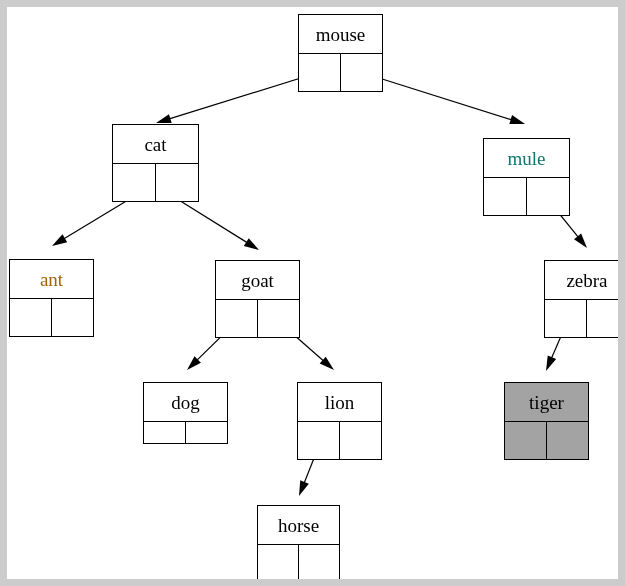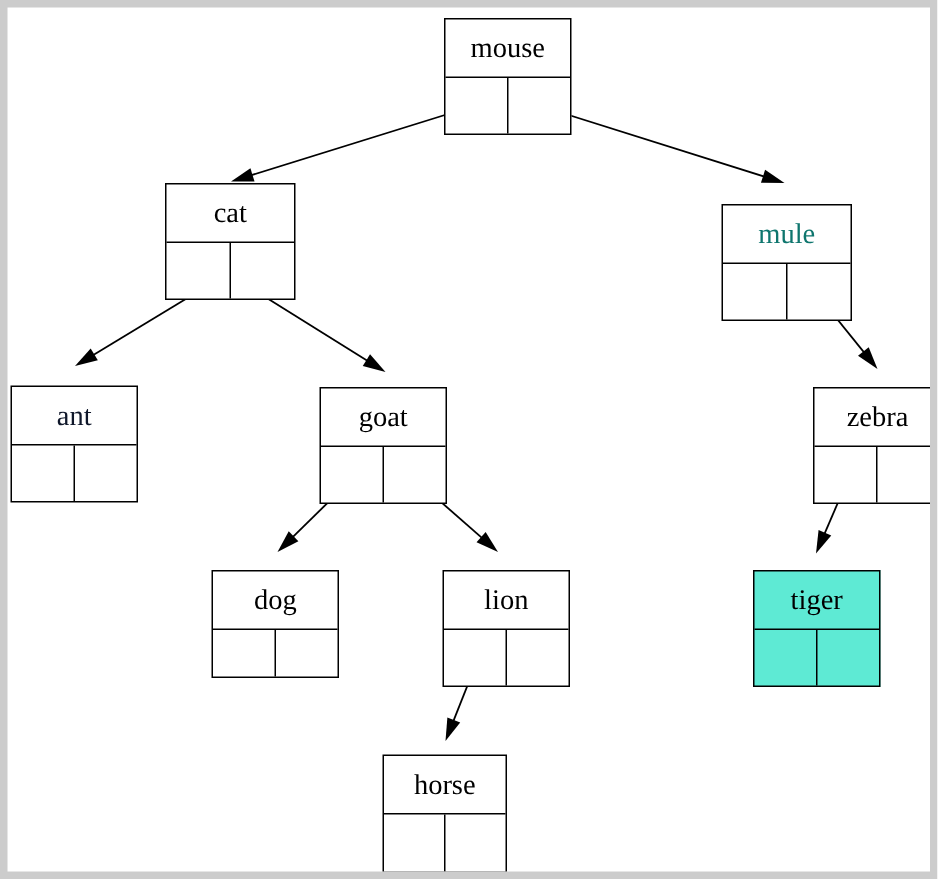--- a/index.html
+++ b/index.html
@@ -5,21 +5,21 @@
   html, body {
     margin: 0;
     padding: 0;
     background: #ffffff;
   }
   #canvas {
     position: relative;
     width: 625px;
     height: 586px;
     background: #ffffff;
-    border: 5px solid #a21caf;
+    border: 7px solid #a21caf;
     box-sizing: border-box;
     overflow: hidden;
     font-family: "Liberation Serif", "DejaVu Serif", serif;
   }
   #edge-layer {
     position: absolute;
     left: 0;
     top: 0;
     width: 625px;
     height: 586px;
@@ -115,55 +115,55 @@
         </div>
       </div>
       <div class="node" style="left: 476px; top: 131px; width: 87px; height: 78px; border-color: rgb(0, 0, 0); background: rgb(255, 255, 255);">
         <div class="node-label" style="height: 39px; border-bottom-color: rgb(0, 0, 0); color: #0f766e;">mule</div>
         <div class="node-ptrs">
           <div class="ptr-cell left" style="border-right-color: rgb(0, 0, 0);"></div>
           <div class="ptr-cell right"></div>
         </div>
       </div>
       <div class="node" style="left: 2px; top: 252px; width: 85px; height: 78px; border-color: rgb(0, 0, 0); background: rgb(255, 255, 255);">
-        <div class="node-label" style="height: 39px; border-bottom-color: rgb(0, 0, 0); color: #0f172a;">ant</div>
+        <div class="node-label" style="height: 39px; border-bottom-color: rgb(0, 0, 0); color: #a16207;">ant</div>
         <div class="node-ptrs">
           <div class="ptr-cell left" style="border-right-color: rgb(0, 0, 0);"></div>
           <div class="ptr-cell right"></div>
         </div>
       </div>
       <div class="node" style="left: 208px; top: 253px; width: 85px; height: 78px; border-color: rgb(0, 0, 0); background: rgb(255, 255, 255); font-family: Liberation Serif, serif;">
         <div class="node-label" style="height: 39px; border-bottom-color: rgb(0, 0, 0); color: rgb(0, 0, 0);">goat</div>
         <div class="node-ptrs">
           <div class="ptr-cell left" style="border-right-color: rgb(0, 0, 0);"></div>
           <div class="ptr-cell right"></div>
         </div>
       </div>
       <div class="node" style="left: 537px; top: 253px; width: 86px; height: 78px; border-color: rgb(0, 0, 0); background: rgb(255, 255, 255);">
         <div class="node-label" style="height: 39px; border-bottom-color: rgb(0, 0, 0); color: rgb(0, 0, 0);">zebra</div>
         <div class="node-ptrs">
           <div class="ptr-cell left" style="border-right-color: rgb(0, 0, 0);"></div>
           <div class="ptr-cell right"></div>
         </div>
       </div>
-      <div class="node" style="left: 136px; top: 375px; width: 85px; height: 72px; border-color: rgb(0, 0, 0); background: rgb(255, 255, 255);">
+      <div class="node" style="left: 136px; top: 375px; width: 85px; height: 62px; border-color: rgb(0, 0, 0); background: rgb(255, 255, 255);">
         <div class="node-label" style="height: 39px; border-bottom-color: rgb(0, 0, 0); color: rgb(0, 0, 0);">dog</div>
         <div class="node-ptrs">
           <div class="ptr-cell left" style="border-right-color: rgb(0, 0, 0);"></div>
           <div class="ptr-cell right"></div>
         </div>
       </div>
       <div class="node" style="left: 290px; top: 375px; width: 85px; height: 78px; border-color: rgb(0, 0, 0); background: rgb(255, 255, 255); justify-content: flex-end;">
         <div class="node-label" style="height: 39px; border-bottom-color: rgb(0, 0, 0); color: rgb(0, 0, 0);">lion</div>
         <div class="node-ptrs">
           <div class="ptr-cell left" style="border-right-color: rgb(0, 0, 0);"></div>
           <div class="ptr-cell right"></div>
         </div>
       </div>
-      <div class="node" style="left: 497px; top: 375px; width: 85px; height: 78px; border-color: rgb(0, 0, 0); background: #5eead4;">
+      <div class="node" style="left: 497px; top: 375px; width: 85px; height: 78px; border-color: rgb(0, 0, 0); background: #a3a3a3;">
         <div class="node-label" style="height: 39px; border-bottom-color: rgb(0, 0, 0); color: rgb(0, 0, 0);">tiger</div>
         <div class="node-ptrs">
           <div class="ptr-cell left" style="border-right-color: rgb(0, 0, 0);"></div>
           <div class="ptr-cell right"></div>
         </div>
       </div>
       <div class="node" style="left: 250px; top: 498px; width: 83px; height: 79px; border-color: rgb(0, 0, 0); background: rgb(255, 255, 255);">
         <div class="node-label" style="height: 39px; border-bottom-color: rgb(0, 0, 0); color: rgb(0, 0, 0);">horse</div>
         <div class="node-ptrs">
           <div class="ptr-cell left" style="border-right-color: rgb(0, 0, 0);"></div>

